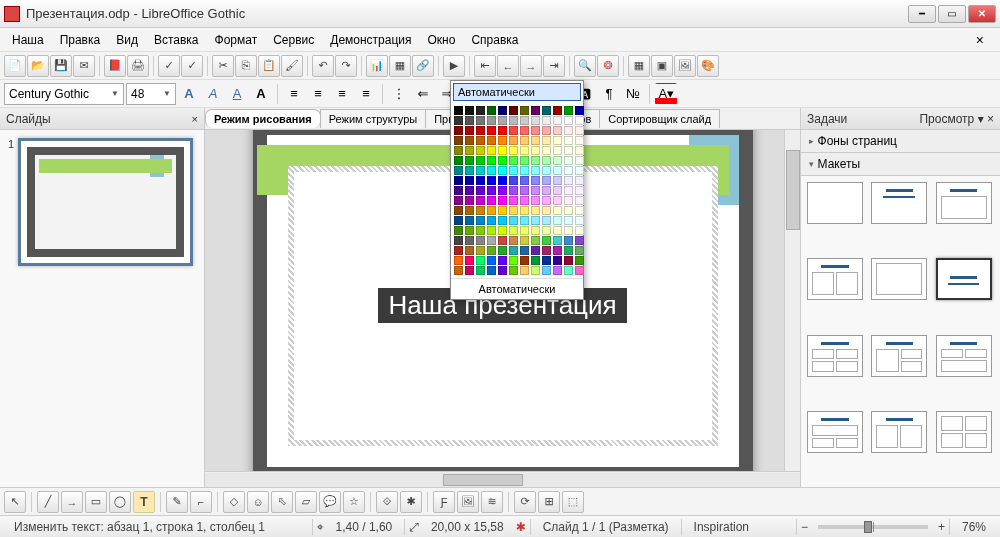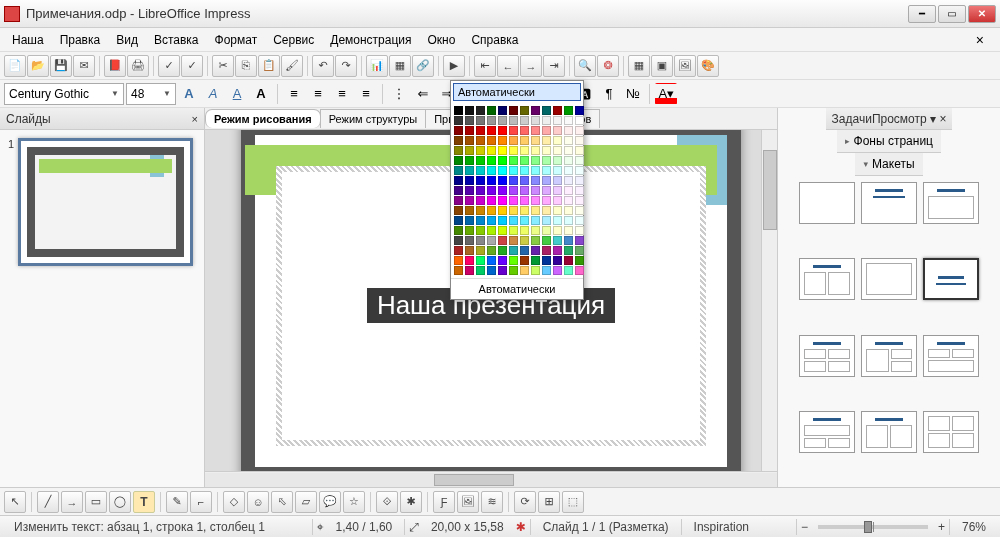--- a/index.html
+++ b/index.html
@@ -41,21 +41,21 @@
 .slide .greenbar { position:absolute; top:10px; left:-10px; right:10px; height:50px; background:#a5d663; }
 .slide .bluetab { position:absolute; top:0px; right:0px; width:50px; height:70px; background:#8ac2d6; }
 .slide .textbox { position:absolute; top:30px; left:20px; right:20px; bottom:20px; background:repeating-linear-gradient(45deg,#ccc,#ccc 2px,#fff 2px,#fff 4px); background-clip:padding-box; border:1px solid transparent; padding:6px; }
 .slide .textbox-inner { width:100%; height:100%; background:#fff; display:flex; align-items:center; justify-content:center; }
 .slide .title-text { font-family:"Century Gothic",sans-serif; font-size:26px; background:#3a3a3a; color:#fff; padding:2px 10px; font-weight:300; }
 .scroll-v { position:absolute; right:0; top:0; bottom:0; width:16px; background:#eee; border-left:1px solid #ccc; }
 .scroll-v .thumb { width:14px; height:80px; background:#ccc; border:1px solid #aaa; margin:20px auto; }
 .hscrollbar { height:16px; background:#eee; border-top:1px solid #ccc; display:flex; align-items:center; }
 .hscrollbar .track { flex:1; height:14px; background:#e8e8e8; position:relative; }
 .hscrollbar .thumb { position:absolute; left:40%; width:80px; height:12px; background:#ccc; border:1px solid #aaa; top:1px; }
-.tasks-panel { width:223px; background:#f8f8f8; border-left:1px solid #ccc; display:flex; flex-direction:column;align-items:center; }
+.tasks-panel { width:200px; background:#f8f8f8; border-left:1px solid #ccc; display:flex; flex-direction:column; }
 .task-section { padding:4px 8px; background:#eee; border-bottom:1px solid #ccc; cursor:pointer; font-size:12px; display:flex; align-items:center; gap:4px; }
 .task-section::before { content:'▸'; font-size:9px; color:#666; }
 .task-section.open::before { content:'▾'; }
 .layouts { flex:1; padding:6px; display:grid; grid-template-columns:repeat(3,1fr); gap:6px; overflow:auto; }
 .layout { width:56px; height:42px; background:#fff; border:1px solid #999; cursor:pointer; padding:4px; display:flex; flex-direction:column; gap:2px; }
 .layout.sel { border:2px solid #333; box-shadow:0 0 3px rgba(0,0,0,0.5); }
 .layout .ltitle { height:3px; background:#2a5a8a; width:60%; margin:2px auto; }
 .layout .lline { height:2px; background:#2a5a8a; width:70%; margin:0 auto; }
 .layout .lbox { flex:1; border:1px solid #aaa; }
 .layout .lrow { flex:1; display:flex; gap:2px; }
@@ -74,21 +74,21 @@
 .color-popup .cp-grid { padding:3px; display:grid; grid-template-columns:repeat(12,10px); gap:1px; }
 .color-popup .sw { width:9px; height:9px; border:1px solid rgba(0,0,0,0.2); cursor:pointer; }
 .color-popup .cp-bottom { text-align:center; padding:4px; font-size:11px; border-top:1px solid #ddd; cursor:pointer; }
 .tasks-hdr { display:flex; justify-content:space-between; }
 </style>
 </head>
 <body>
 
 <div class="titlebar">
   <div class="icon"></div>
-  <div class="title">Примечания.odp - LibreOffice Impress</div>
+  <div class="title">Презентация.odp - LibreOffice Gothic</div>
   <div class="winbtns">
     <div class="winbtn">━</div>
     <div class="winbtn">▭</div>
     <div class="winbtn close">✕</div>
   </div>
 </div>
 
 <div class="menubar">
   <span>Наша</span>
   <span>Правка</span>
@@ -403,20 +403,21 @@
       </div>
     </div>
   </div>
 
   <div class="center">
     <div class="viewbar">
       <div class="viewtab active">Режим рисования</div>
       <div class="viewtab">Режим структуры</div>
       <div class="viewtab">Примечания</div>
       <div class="viewtab">Режим тезисов</div>
+      <div class="viewtab">Сортировщик слайд</div>
     </div>
     <div class="canvas-area">
       <div class="slide">
         <div class="bluetab"></div>
         <div class="greenbar"></div>
         <div class="textbox">
           <div class="textbox-inner">
             <span class="title-text">Наша презентация</span>
           </div>
         </div>

